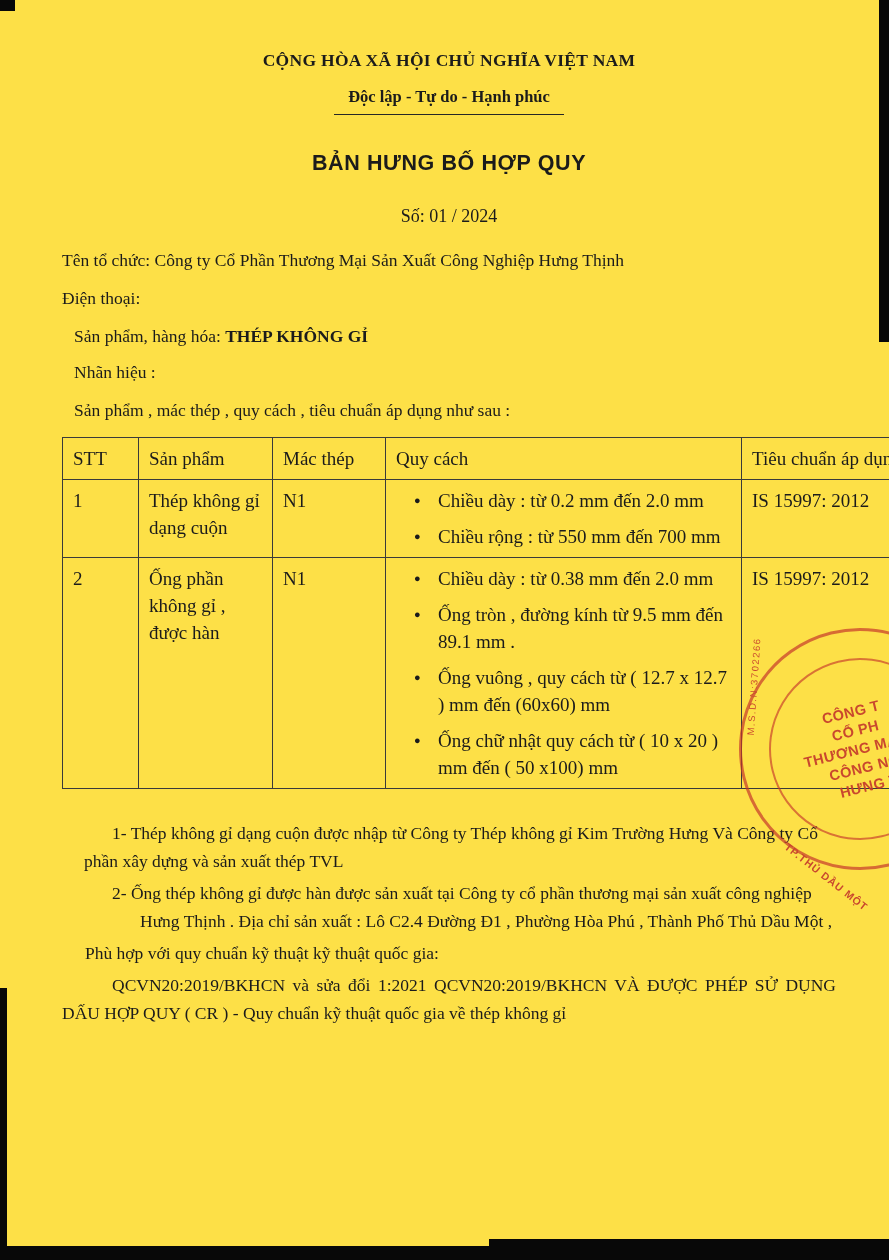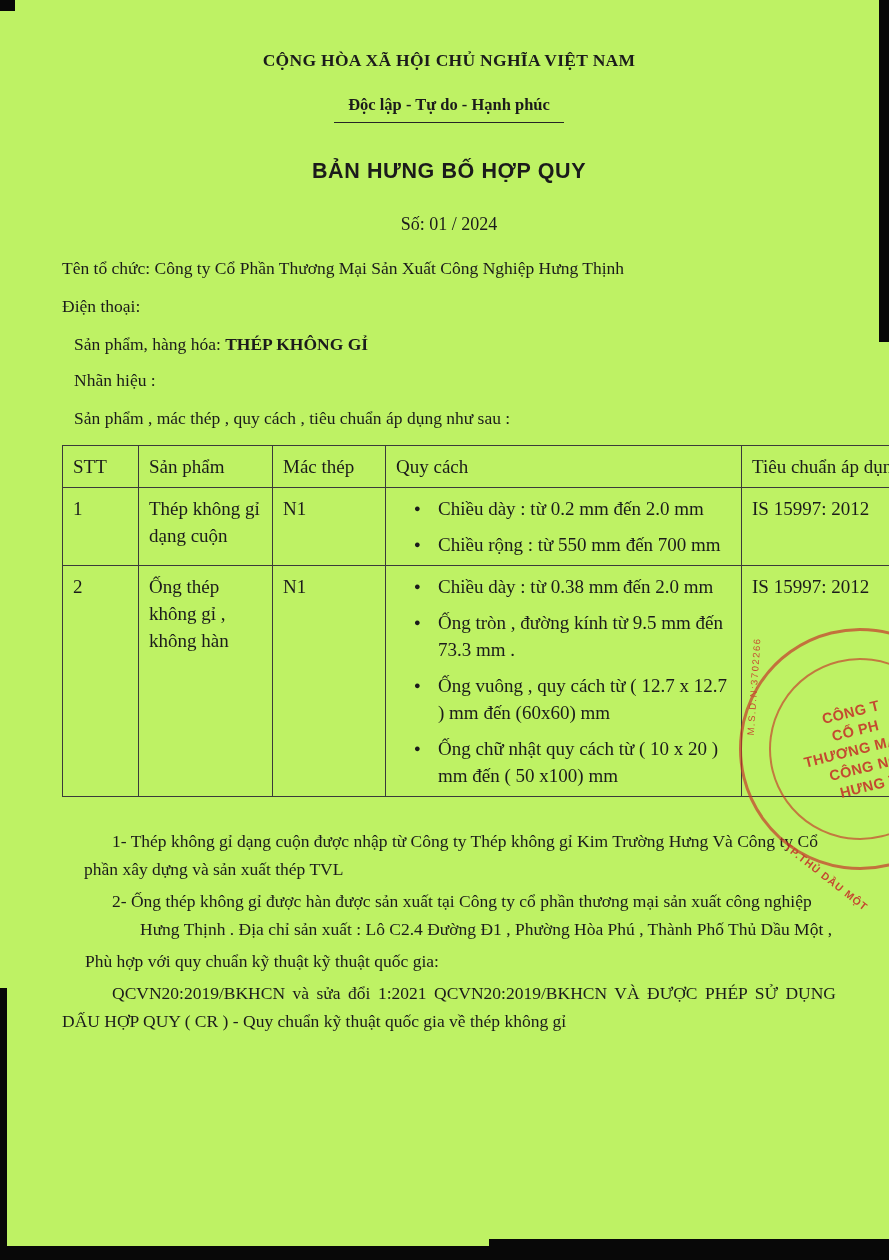--- a/index.html
+++ b/index.html
@@ -1,30 +1,30 @@
 <!DOCTYPE html>
 <html><head>
 <meta charset="utf-8">
 <style>
   html,body{margin:0;padding:0;background:#e8e8e8;}
   .page{
     position:relative;
     width:889px;height:1260px;
     margin:0 auto;
-    background:#bef264;
+    background:#fde047;
     overflow:hidden;
     font-family:"Liberation Serif","DejaVu Serif",serif;
     color:#1b1b1b;
     font-size:17.5px;
     line-height:28px;
   }
   .content{position:absolute;left:62px;top:46px;width:774px;}
   .center{text-align:center;}
   .hdr1{font-weight:bold;font-size:17.5px;letter-spacing:.3px;}
-  .hdr2{margin-top:16px;}
+  .hdr2{margin-top:8px;}
   .hdr2 span{
     display:inline-block;font-weight:bold;font-size:16.5px;
     border-bottom:1.6px solid #262626;padding:0 14px 3px 14px;
   }
   .doc-title{
     margin-top:34px;font-family:"Liberation Sans","DejaVu Sans",sans-serif;
     font-weight:bold;font-size:21.5px;letter-spacing:.6px;
   }
   .doc-number{margin-top:25px;font-size:18px;}
   .para{margin:0;}
@@ -145,26 +145,26 @@
           <td>
             <ul class="specs">
               <li><span>Chiều dày : từ 0.2 mm đến 2.0 mm</span></li>
               <li><span>Chiều rộng : từ 550 mm đến 700 mm</span></li>
             </ul>
           </td>
           <td>IS 15997: 2012</td>
         </tr>
         <tr>
           <td class="cell-stt">2</td>
-          <td class="cell-product">Ống thép không gỉ , không hàn</td>
+          <td class="cell-product">Ống phần không gỉ , được hàn</td>
           <td class="cell-grade">N1</td>
           <td>
             <ul class="specs">
               <li><span>Chiều dày : từ 0.38 mm đến 2.0 mm</span></li>
-              <li><span>Ống tròn , đường kính từ 9.5 mm đến 73.3 mm .</span></li>
+              <li><span>Ống tròn , đường kính từ 9.5 mm đến 89.1 mm .</span></li>
               <li><span>Ống vuông , quy cách từ ( 12.7 x 12.7 ) mm đến (60x60) mm</span></li>
               <li><span>Ống chữ nhật quy cách từ ( 10 x 20 ) mm đến ( 50 x100) mm</span></li>
             </ul>
           </td>
           <td>IS 15997: 2012</td>
         </tr>
       </tbody>
     </table>
 
     <div class="notes">

